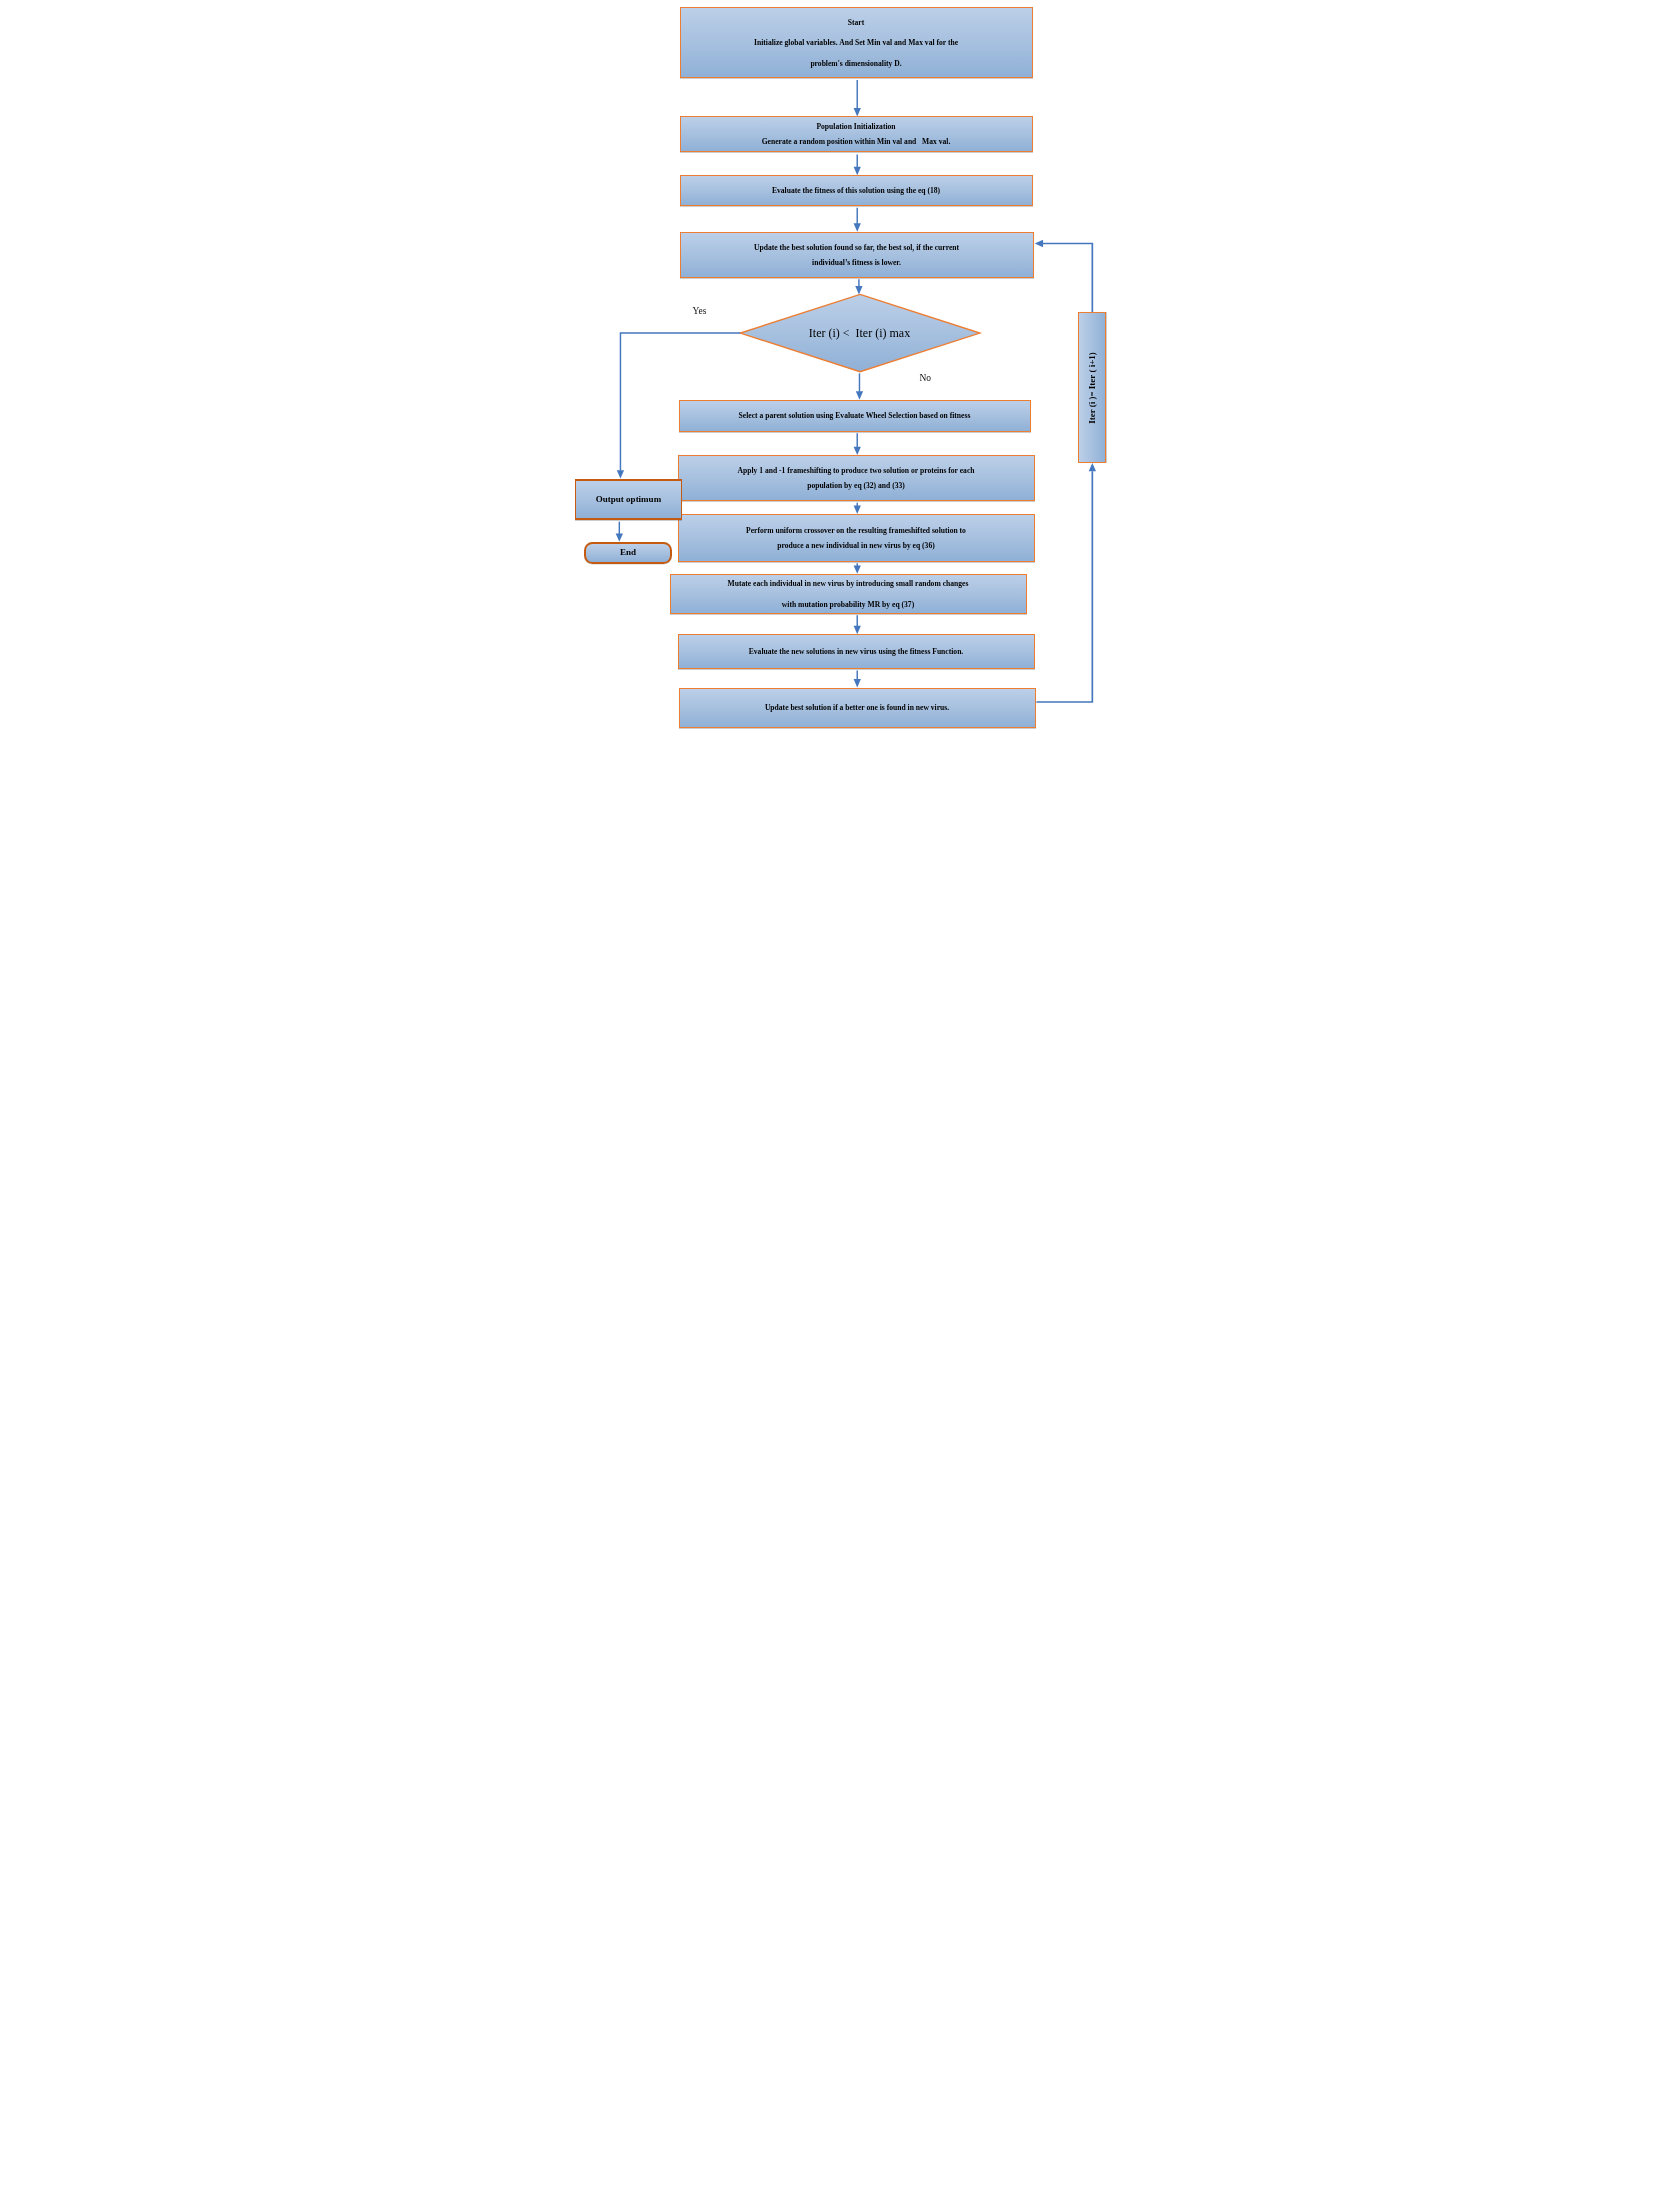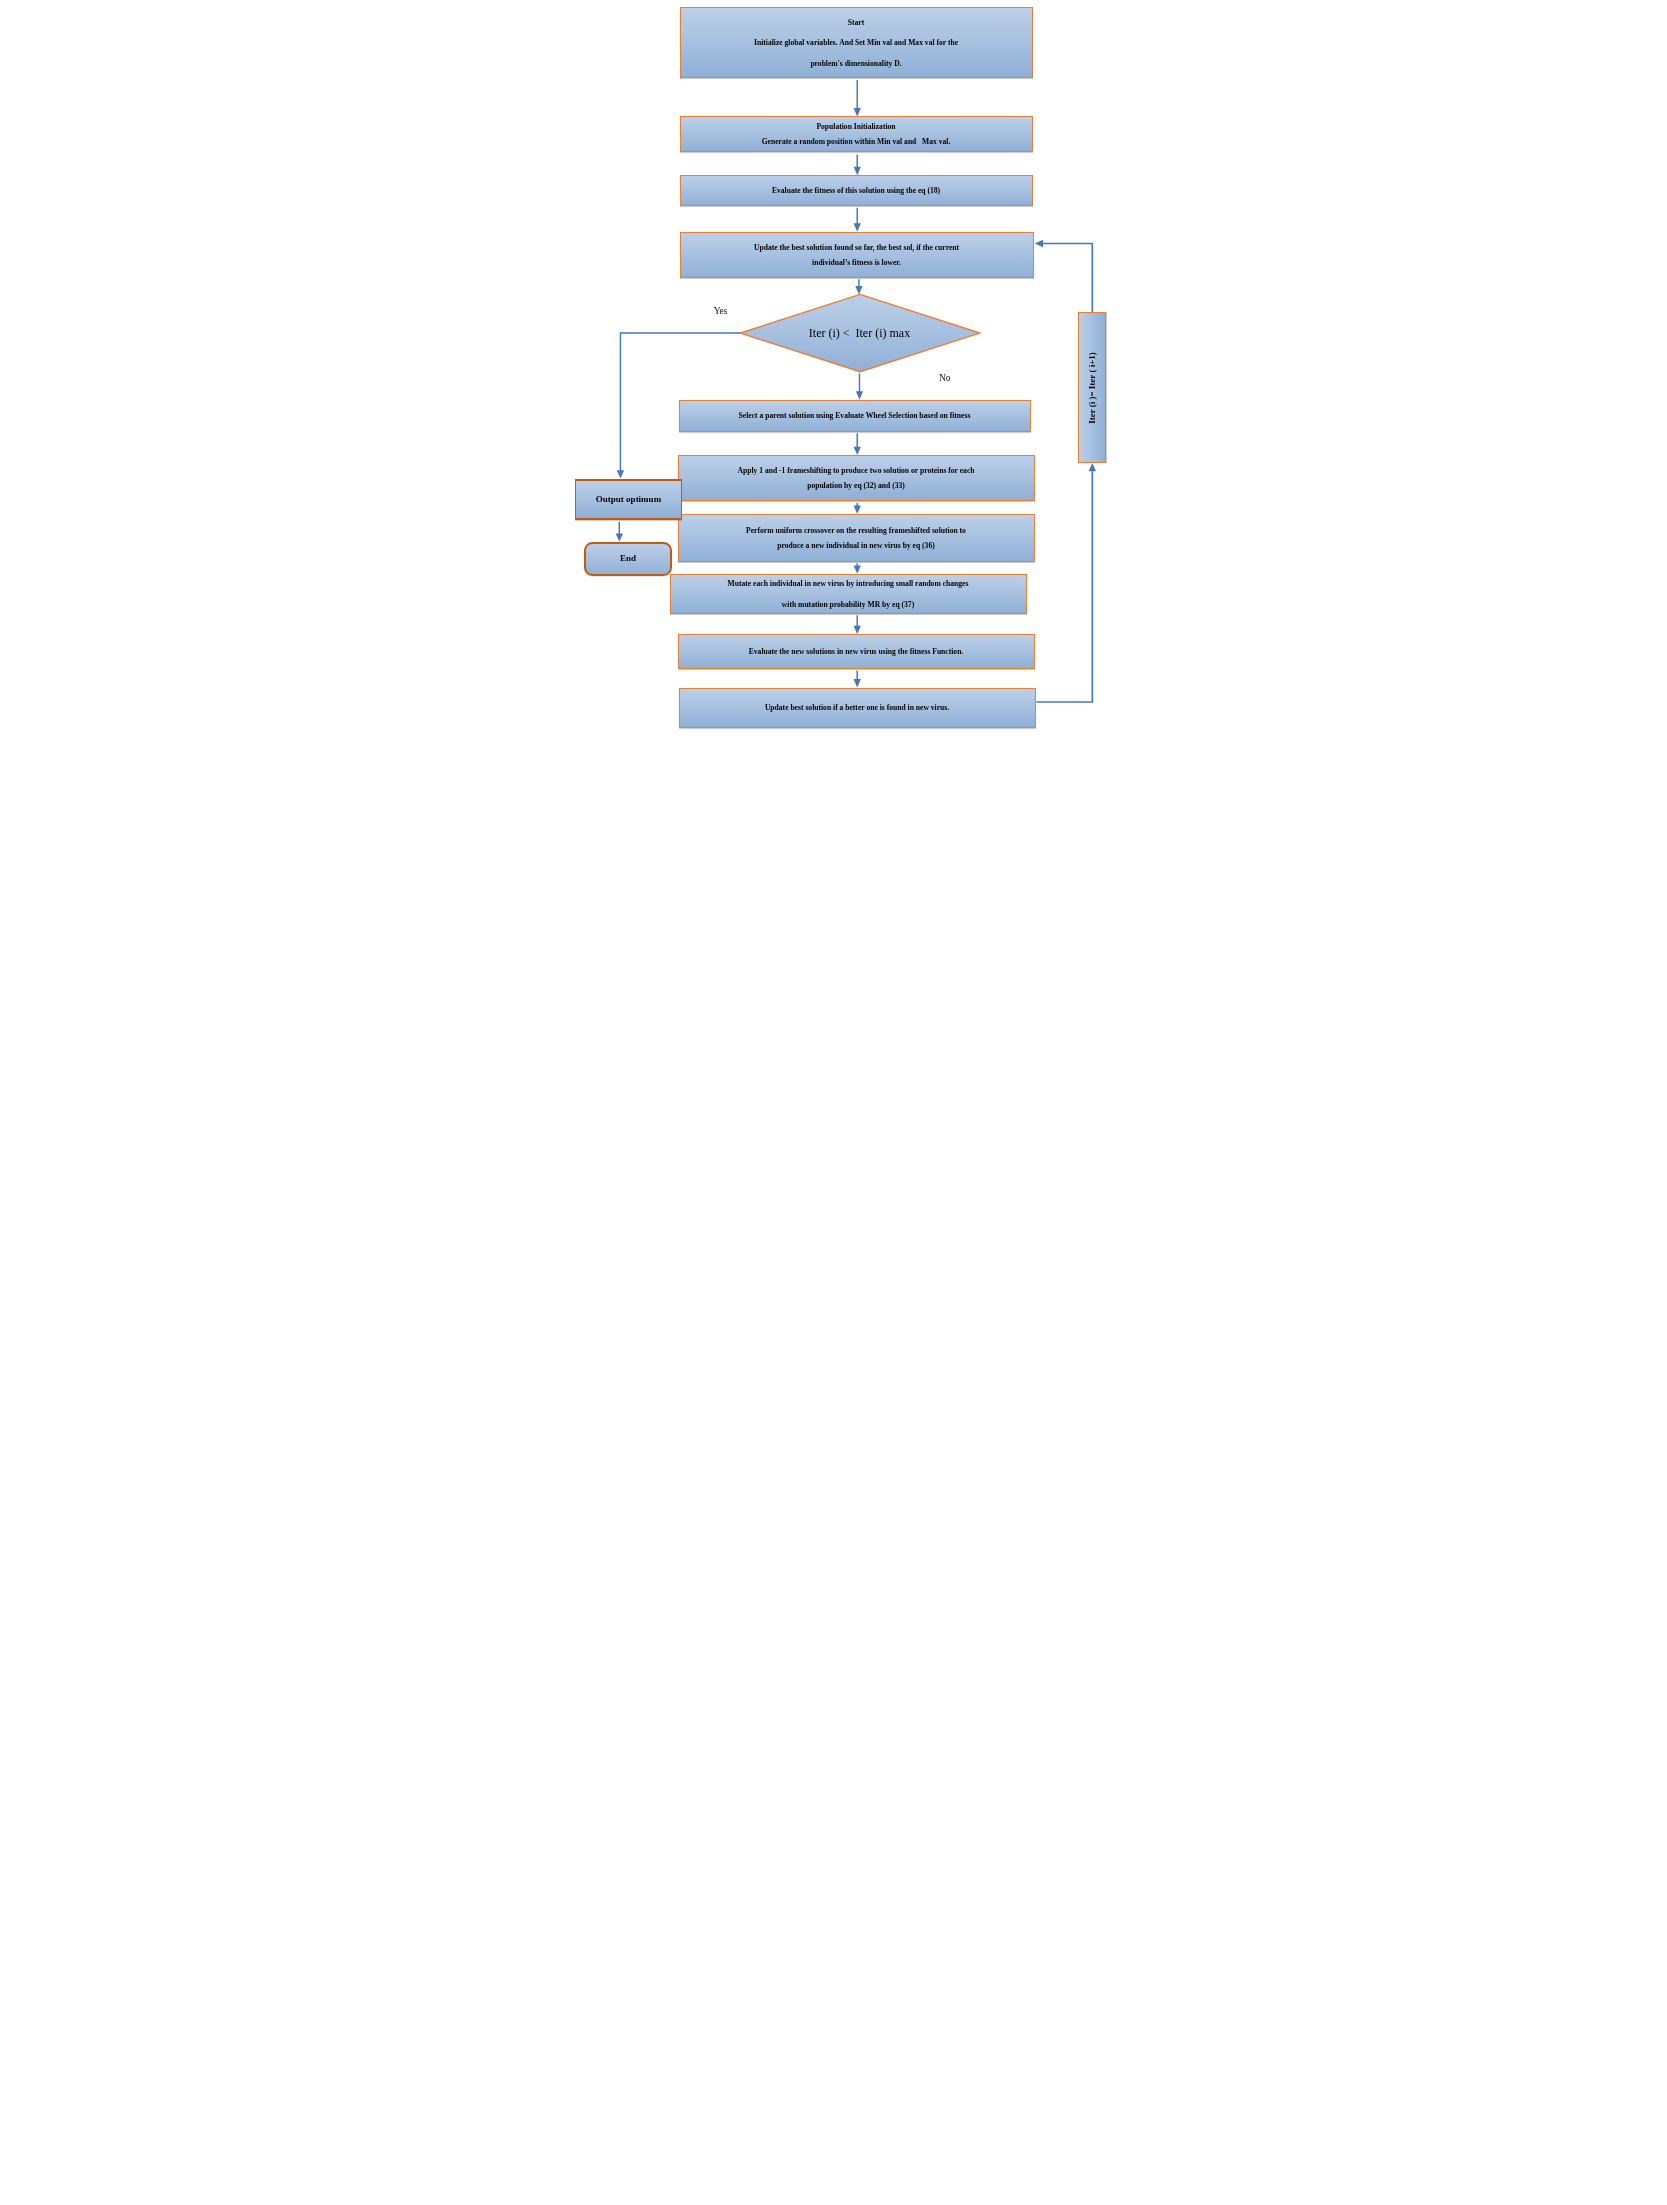--- a/index.html
+++ b/index.html
@@ -28,21 +28,21 @@
     border:1.7px solid #c55a11;border-top-width:2.2px;border-bottom-width:2.2px;
     font-size:9px;gap:0;margin-left:10px;
   }
   .rounded{border-radius:8.4px;border-width:2.2px;}
   .diamond-label{
     position:absolute;z-index:3;text-align:center;color:#000;
     font-weight:normal;font-size:12px;
   }
   .edge-label{
     position:absolute;z-index:3;color:#111;font-size:9.5px;font-weight:normal;
-    text-align:right;
+    text-align:left;
   }
   .vert-node{
     position:absolute;z-index:2;
     background:linear-gradient(90deg,#bccfe8 0%,#a9c2e0 45%,#8fb0d6 100%);
     border:1.1px solid #ed7d31;
     box-shadow:0.6px 0 0.6px rgba(110,110,110,0.35);
     display:flex;align-items:center;justify-content:center;
     box-sizing:border-box;
   }
   .vert-node .vtext{
@@ -150,21 +150,21 @@
   </div>
 
   <div class="node" style="left:123px;top:688px;width:357px;height:40px">
     <span class="line">Update best solution if a better one is found in new virus.</span>
   </div>
 
   <div class="node terminal" style="left:9.5px;top:479px;width:107px;height:41px">
     <span class="line">Output optimum</span>
   </div>
 
-  <div class="node terminal rounded" style="left:18.5px;top:542px;width:88px;height:34px">
+  <div class="node terminal rounded" style="left:18.5px;top:542px;width:88px;height:22px">
     <span class="line">End</span>
   </div>
 
   <div class="vert-node" style="left:522px;top:312px;width:28px;height:151px">
     <span class="vtext">Iter (i )= Iter ( i+1)</span>
   </div>
 
 </div>
 
 

